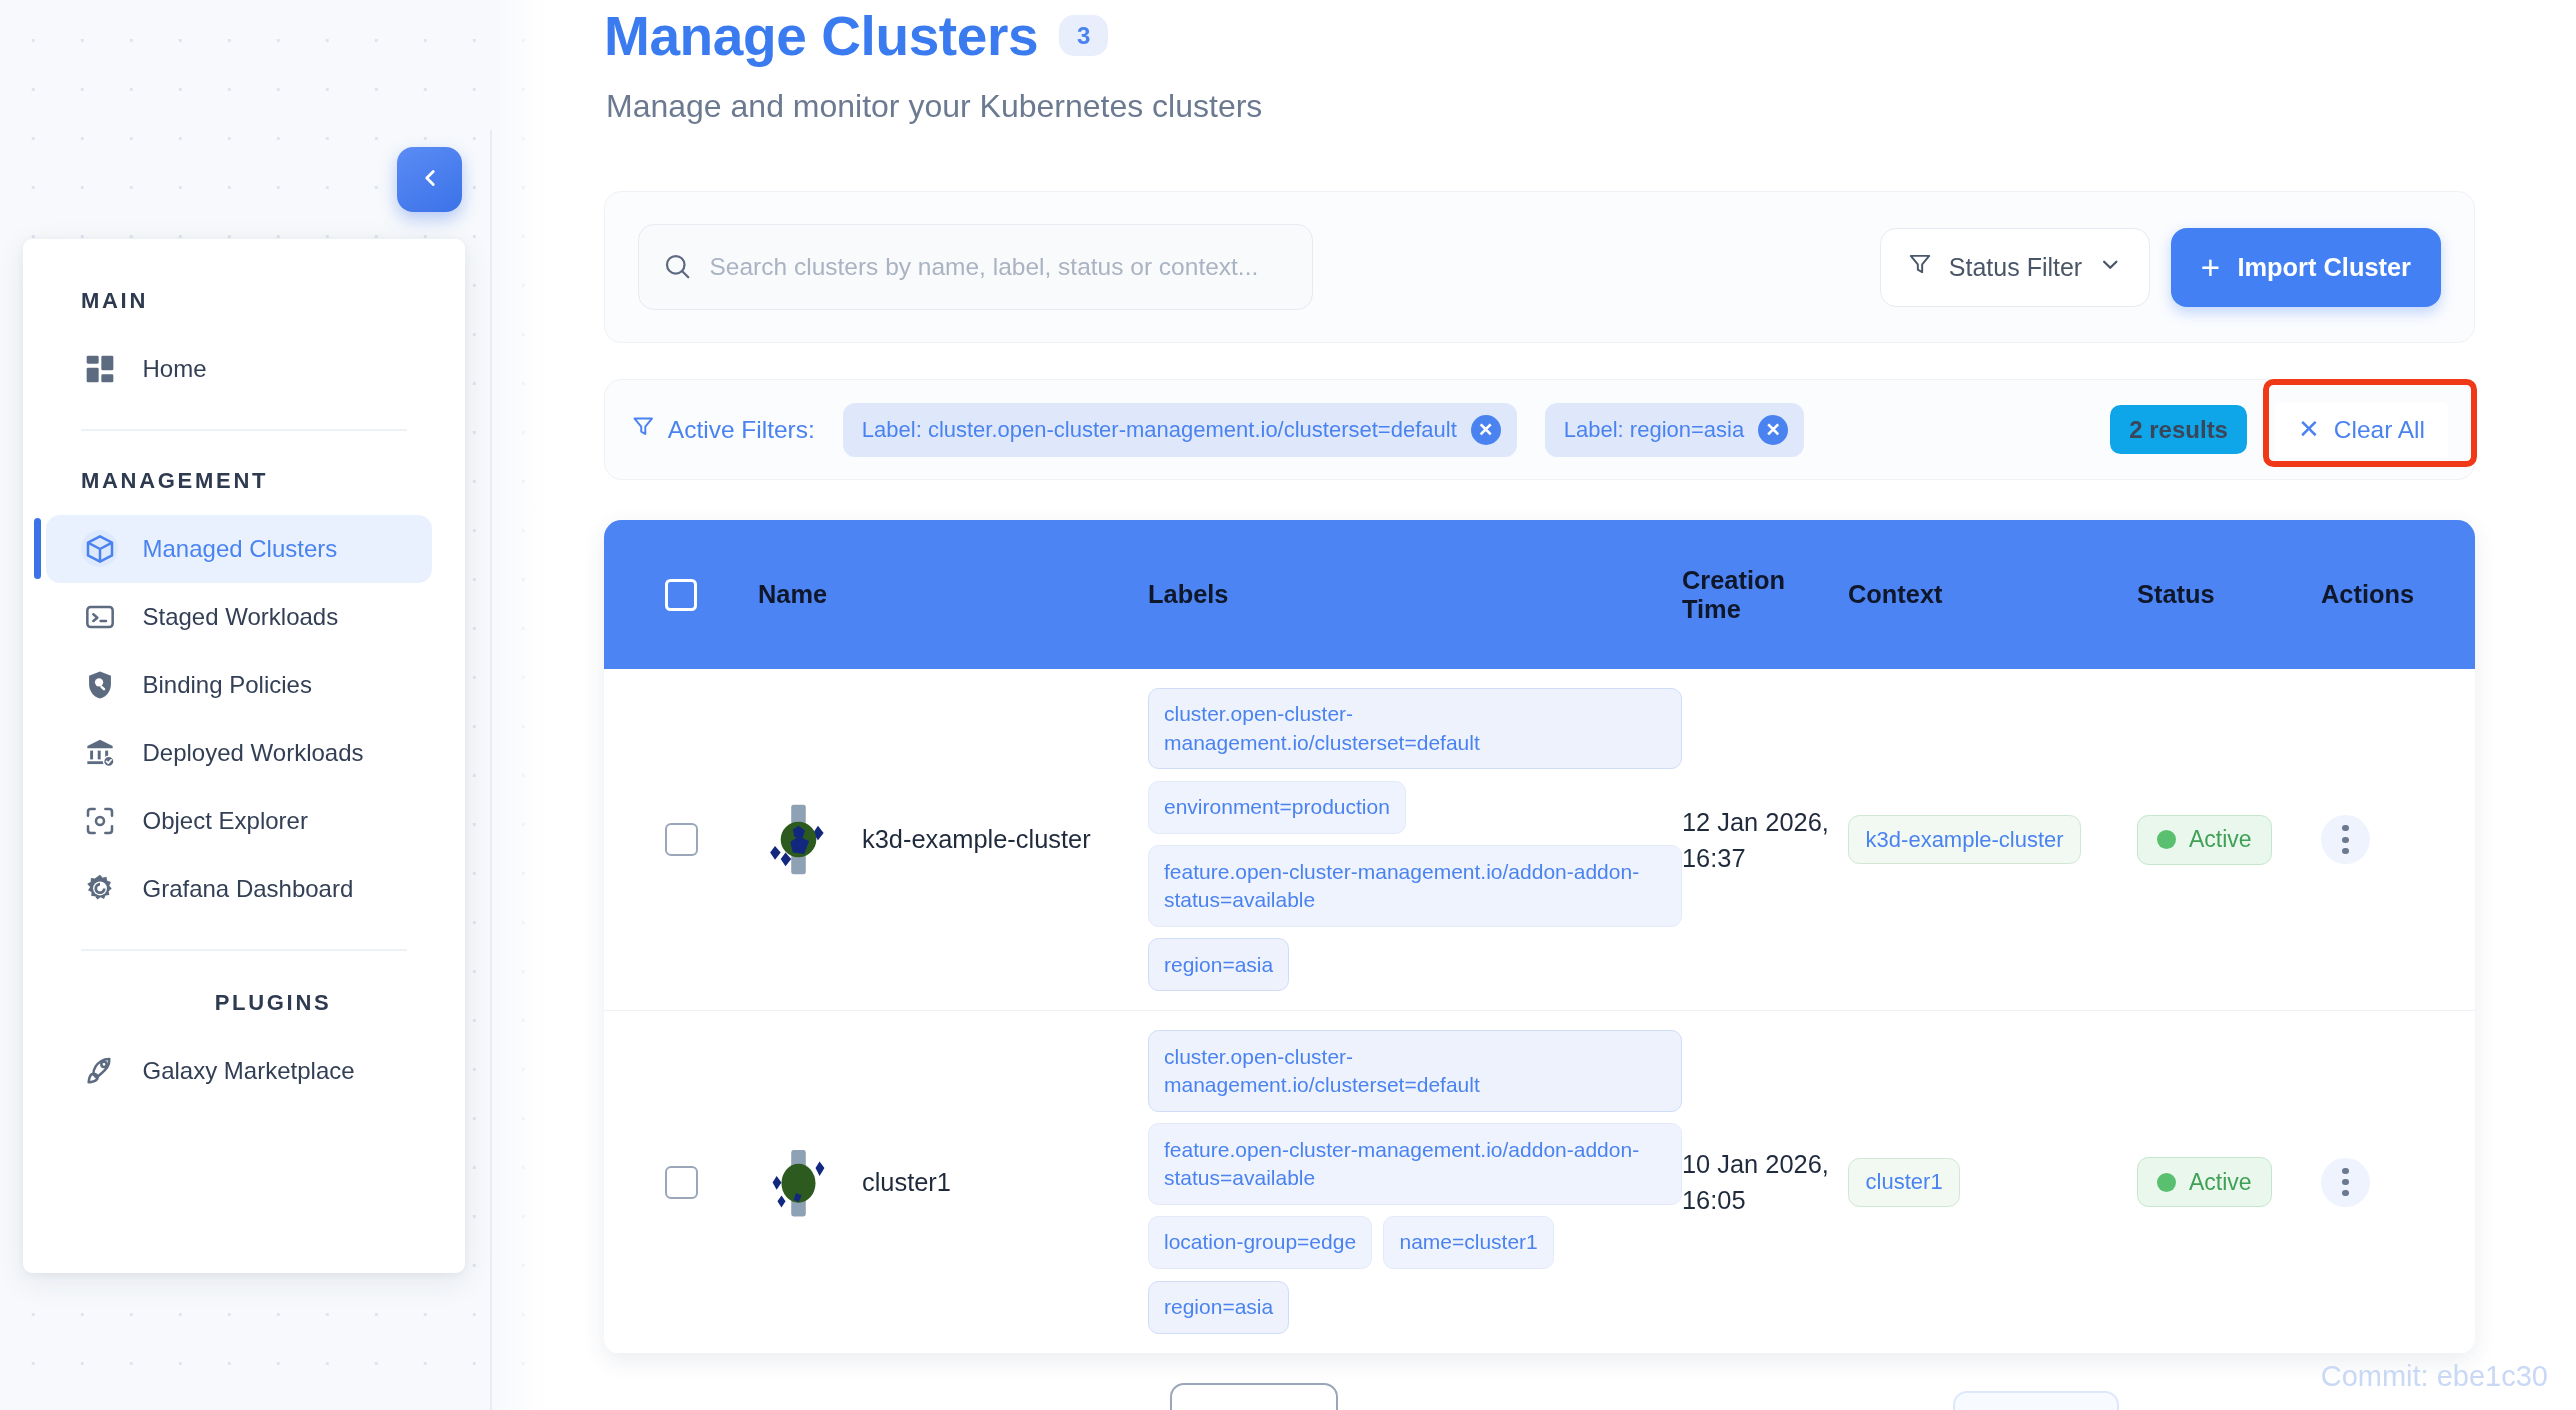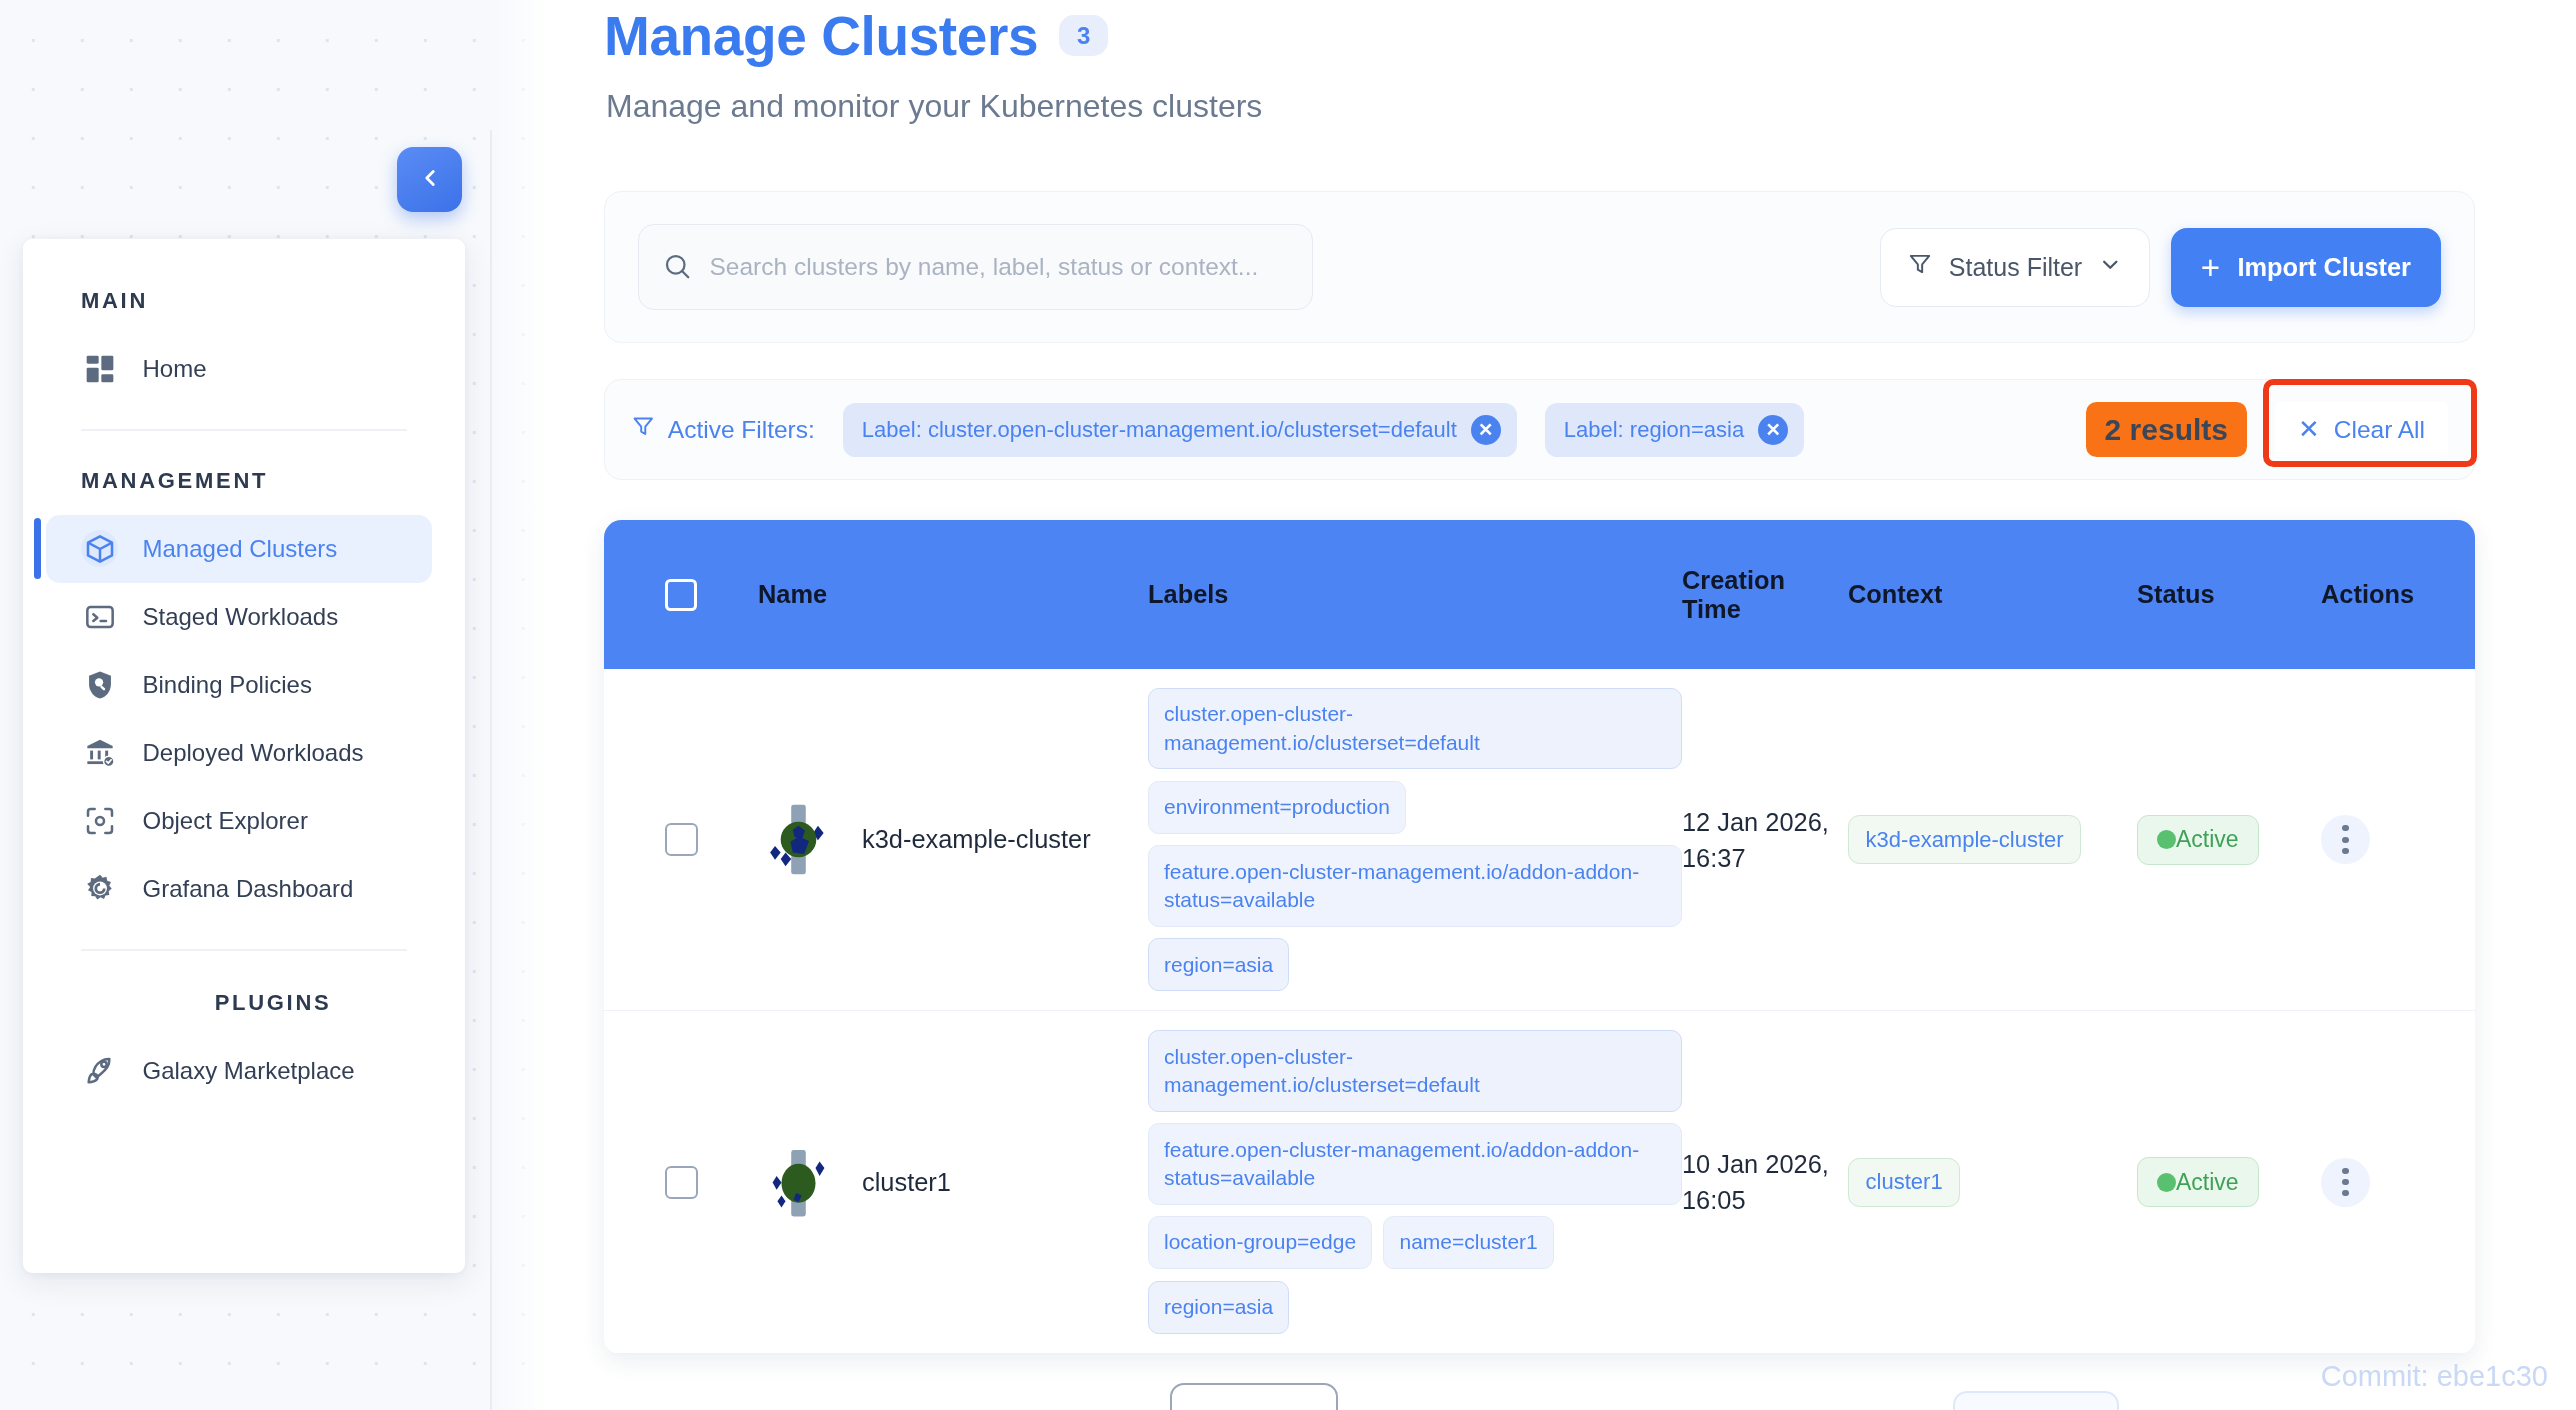--- a/index.html
+++ b/index.html
@@ -137,22 +137,22 @@
     background: #dfe8fb; border-radius: 12.3px; height: 54px;
     display: flex; align-items: center; gap: 14px; padding: 0 16px 0 19px;
     color: #4a83f0; font-size: 22px; white-space: nowrap;
   }
   .chip .x {
     width: 30px; height: 30px; border-radius: 50%; background: #4a83f0;
     color: #fff; display: flex; align-items: center; justify-content: center;
     font-size: 18.4px; font-weight: 700; cursor: pointer; flex: none;
   }
   .results-pill {
-    margin-left: auto; background: #f97316; border-radius: 10.5px;
-    padding: 10.5px 19px; font-size: 30px; color: #3a4659; font-weight: 600;
+    margin-left: auto; background: #0ea5e9; border-radius: 10.5px;
+    padding: 10.5px 19px; font-size: 24px; color: #3a4659; font-weight: 600;
     white-space: nowrap;
   }
   .clear-wrap { position: relative; }
   .clear-all {
     display: flex; align-items: center; gap: 14px; color: #4a83f0;
     font-size: 24.5px; padding: 12.3px 23px; cursor: pointer; background: #fff;
     border-radius: 5.3px;
   }
   .clear-all .xg { font-size: 26px; }
   .redbox {
@@ -197,21 +197,21 @@
     max-width: 100%;
   }
   .label-chip.wide { width: 100%; }
   .label-chip.soft { border-color: #e2e9f8; background: #eff3fd; }
   .ctime { font-size: 25.4px; color: #1f2a3c; line-height: 1.42; }
   .ctx-badge {
     display: inline-block; background: #f1f9f2; border: 1.8px solid #cfe7d3;
     border-radius: 11.4px; color: #4a83f0; font-size: 22px; padding: 10.5px 16.6px;
   }
   .status-badge {
-    display: inline-flex; align-items: center; 
+    display: inline-flex; align-items: center; gap: 13px;
     background: #e9f7ec; border: 1.8px solid #c4e7cb; border-radius: 11.4px;
     color: #3fa155; font-size: 23px; padding: 10.5px 19px;
   }
   .status-dot { width: 19px; height: 19px; border-radius: 50%; background: #58c06f; }
   .kebab {
     width: 49px; height: 49px; border-radius: 50%; background: #eef3fd;
     display: flex; align-items: center; justify-content: center; gap: 5.3px;
     flex-direction: column; cursor: pointer;
   }
   .kebab i { width: 6.1px; height: 6.1px; border-radius: 50%; background: #6b7a90; display: block; }

